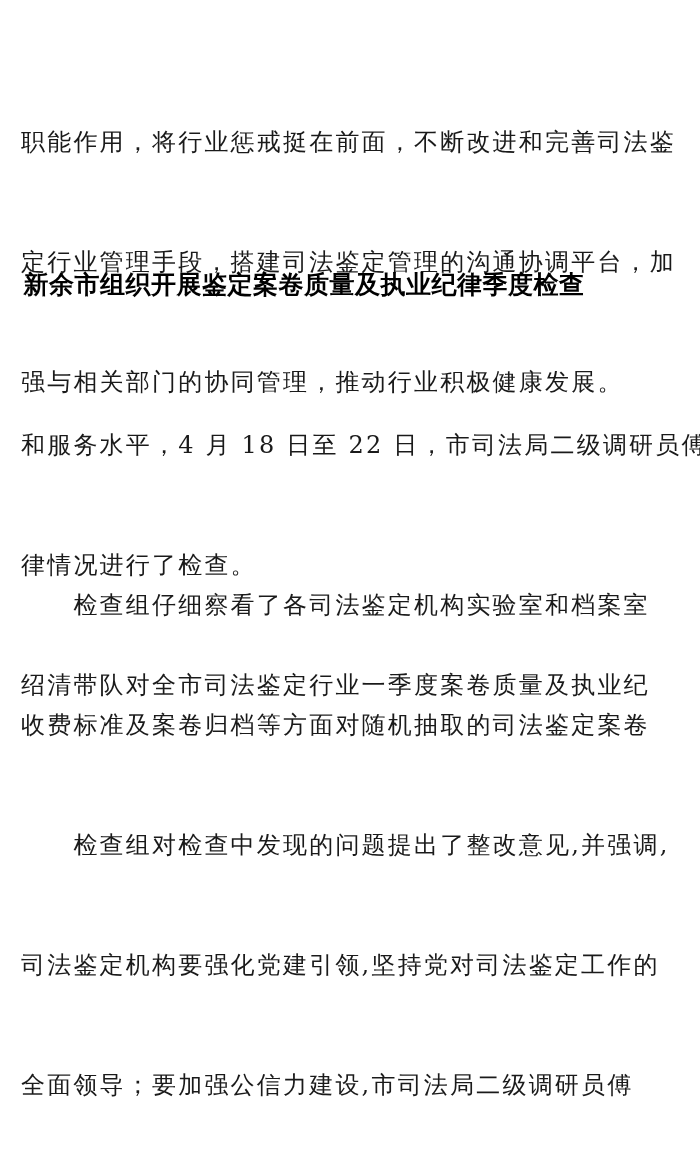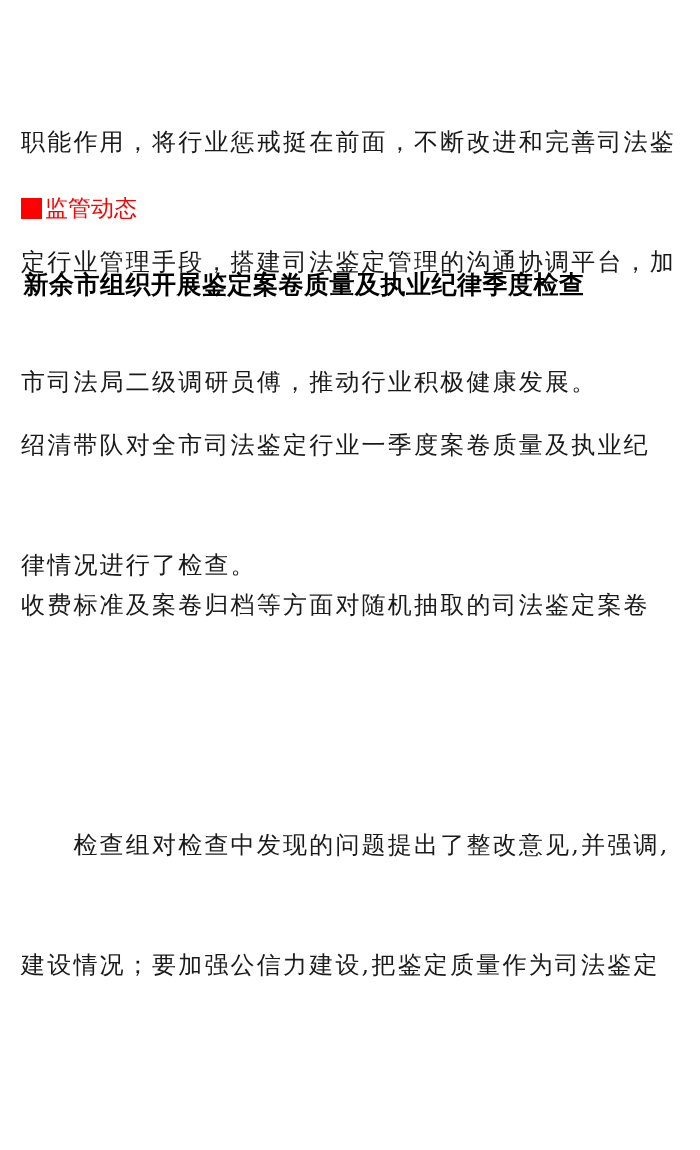--- a/index.html
+++ b/index.html
@@ -80,43 +80,42 @@
     }
   </style>
 </head>
 <body>
 
 <div class="page">
 
   <p class="para" style="top:42px;">
     <span class="line">职能作用，将行业惩戒挺在前面，不断改进和完善司法鉴</span>
     <span class="line">定行业管理手段，搭建司法鉴定管理的沟通协调平台，加</span>
-    <span class="line">市司法局二级调研员傅，推动行业积极健康发展。</span>
+    <span class="line">强与相关部门的协同管理，推动行业积极健康发展。</span>
   </p>
 
-  <div class="section-heading">
-    <span class="red-square"></span>
-    <span>监管动态</span>
-  </div>
 
   <h1 class="article-title">新余市组织开展鉴定案卷质量及执业纪律季度检查</h1>
 
   <p class="para" style="top:345px;">
+    <span class="line">和服务水平，4 月 18 日至 22 日，市司法局二级调研员傅</span>
+    <span class="line">律情况进行了检查。</span>
     <span class="line">绍清带队对全市司法鉴定行业一季度案卷质量及执业纪</span>
-    <span class="line">律情况进行了检查。</span>
   </p>
 
   <p class="para" style="top:505px;">
+    <span class="line">　　检查组仔细察看了各司法鉴定机构实验室和档案室</span>
     <span class="line">收费标准及案卷归档等方面对随机抽取的司法鉴定案卷</span>
     
   </p>
 
   <p class="para" style="top:745px;">
     <span class="line">　　检查组对检查中发现的问题提出了整改意见,并强调,</span>
-    <span class="line">建设情况；要加强公信力建设,把鉴定质量作为司法鉴定</span>
+    <span class="line">司法鉴定机构要强化党建引领,坚持党对司法鉴定工作的</span>
+    <span class="line">全面领导；要加强公信力建设,市司法局二级调研员傅</span>
     
     
     
     
   </p>
 
 
 </div>
 
 </body></html>

